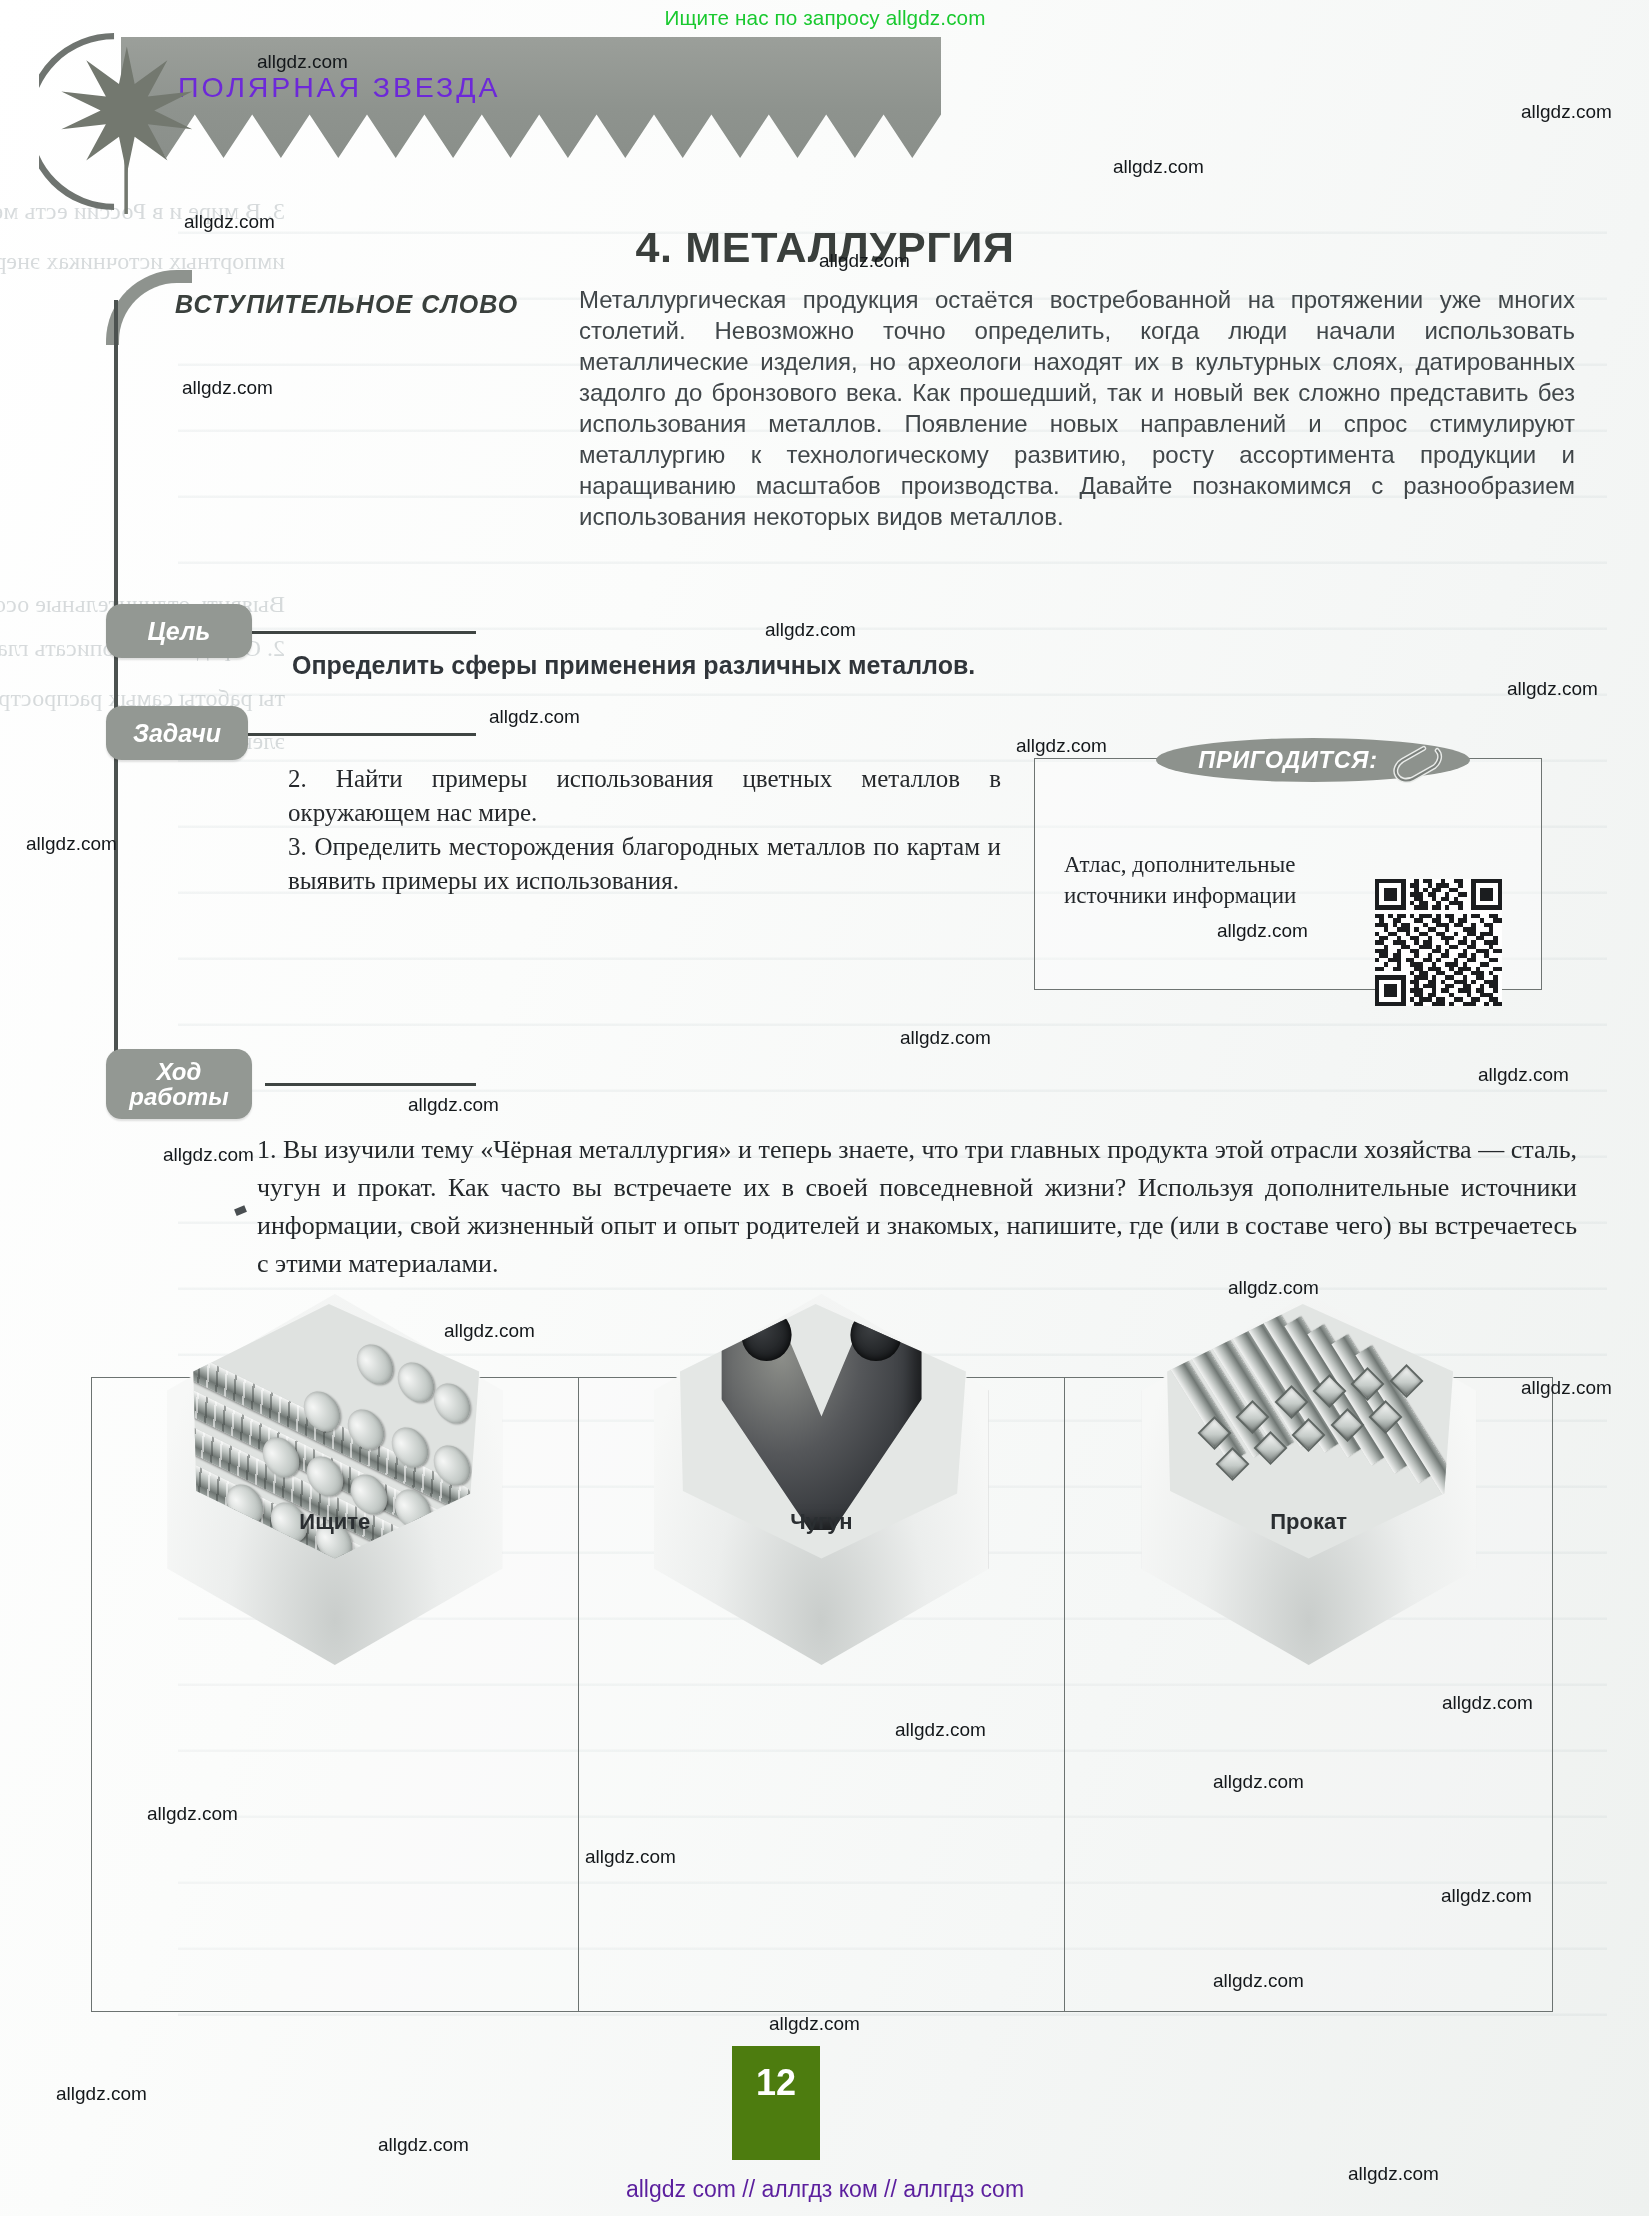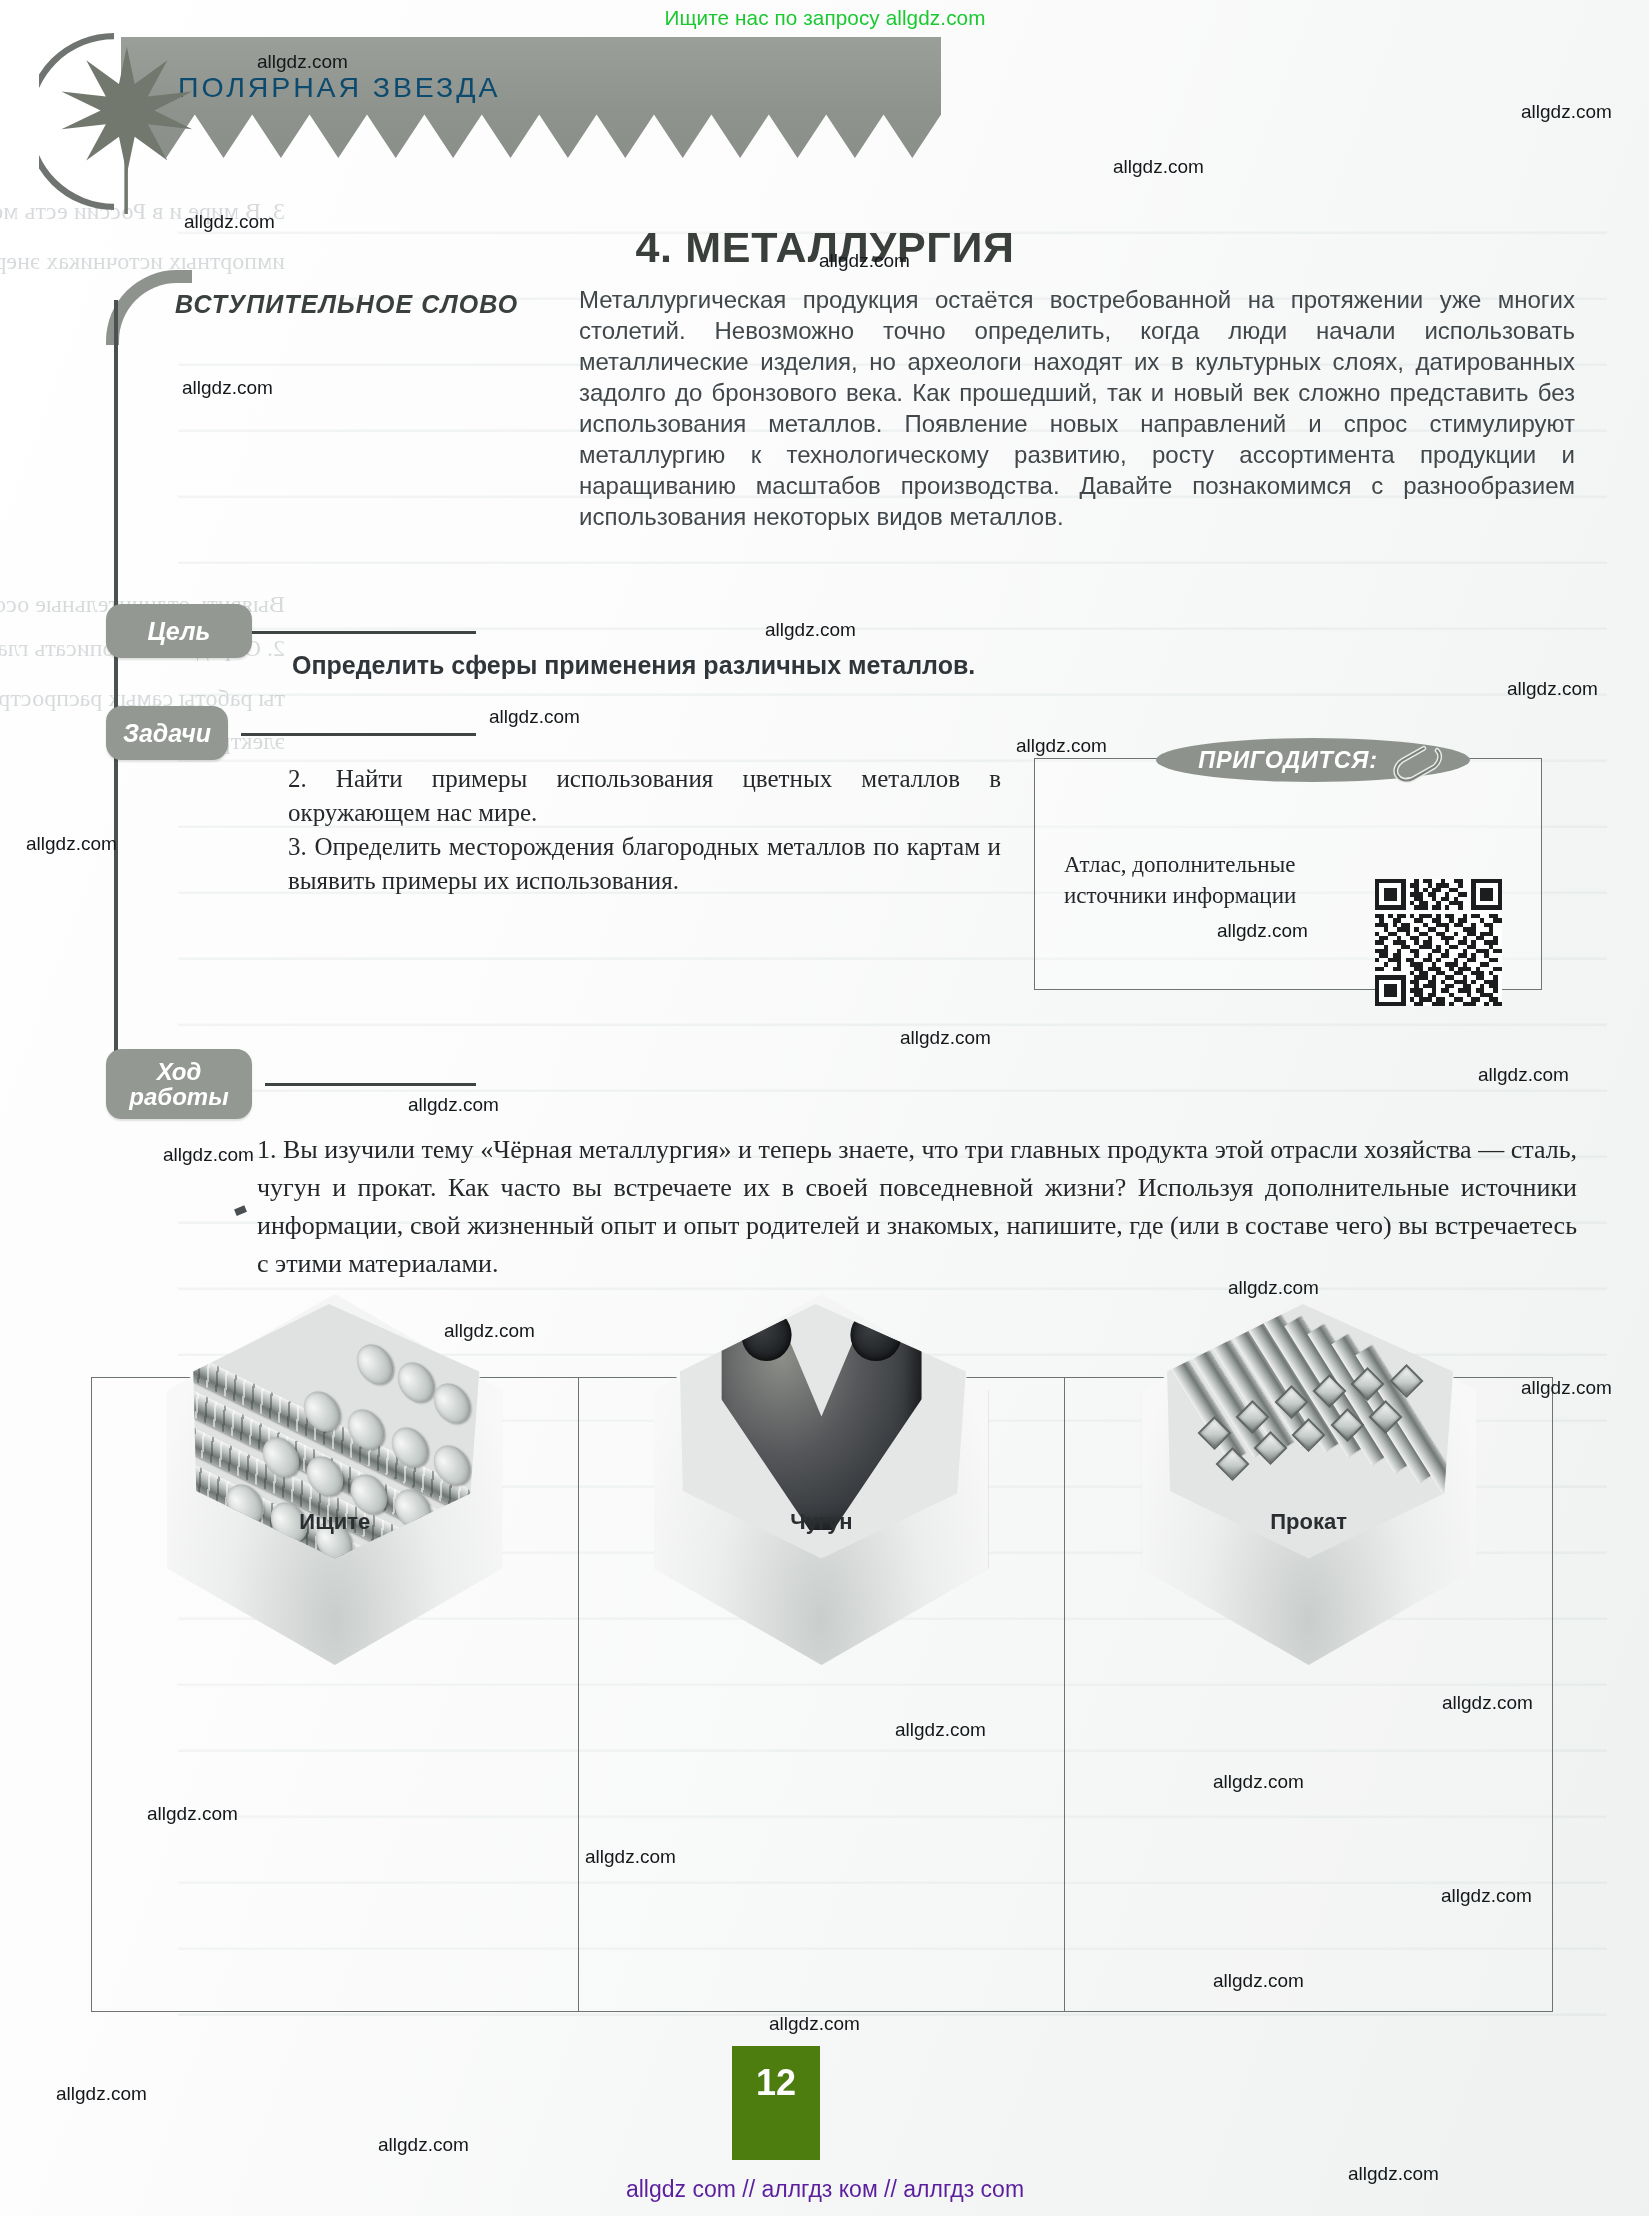--- a/index.html
+++ b/index.html
@@ -68,21 +68,21 @@
       33.5% 100%, 30% 64%,
       26.5% 100%, 23% 64%,
       19.5% 100%, 16% 64%,
       12.5% 100%, 9% 64%,
       5.5% 100%, 2% 64%,
       0% 90%
     );
   }
   .header-title{
     position:absolute; top:71px; left:178px;
-    color:#0c4a6e;
+    color:#6d28d9;
     font-size:28.5px;
     letter-spacing:2.9px;
     font-weight:400;
     z-index:6;
   }
   
   .logo-wrap{
     position:absolute; top:28.5px; left:39px; width:207px; height:185px; z-index:7;
   }
   .logo-wrap svg{ display:block; }
@@ -116,21 +116,21 @@
     background:#939893;
     border-radius:15.7px;
     color:#fff;
     font-weight:bold; font-style:italic;
     display:flex; align-items:center; justify-content:center;
     text-align:center;
     line-height:1.05;
     box-shadow:0 1.4px 2.1px rgba(0,0,0,.12);
   }
   #pill-goal{ left:106px; top:604px; width:146px; height:54px; font-size:25px; }
-  #pill-tasks{ left:106px; top:706px; width:122px; height:54px; font-size:25px; }
+  #pill-tasks{ left:106px; top:706px; width:142px; height:54px; font-size:25px; }
   #pill-process{ left:106px; top:1049px; width:146px; height:70px; font-size:24px; flex-direction:column; }
 
   .pill-rule{
     position:absolute; height:2.9px; background:#3f4543; z-index:11;
   }
   #rule-goal{ left:241px; top:631px; width:235px; }
   #rule-tasks{ left:241px; top:733px; width:235px; }
   #rule-process{ left:265px; top:1083px; width:211px; }
 
   

